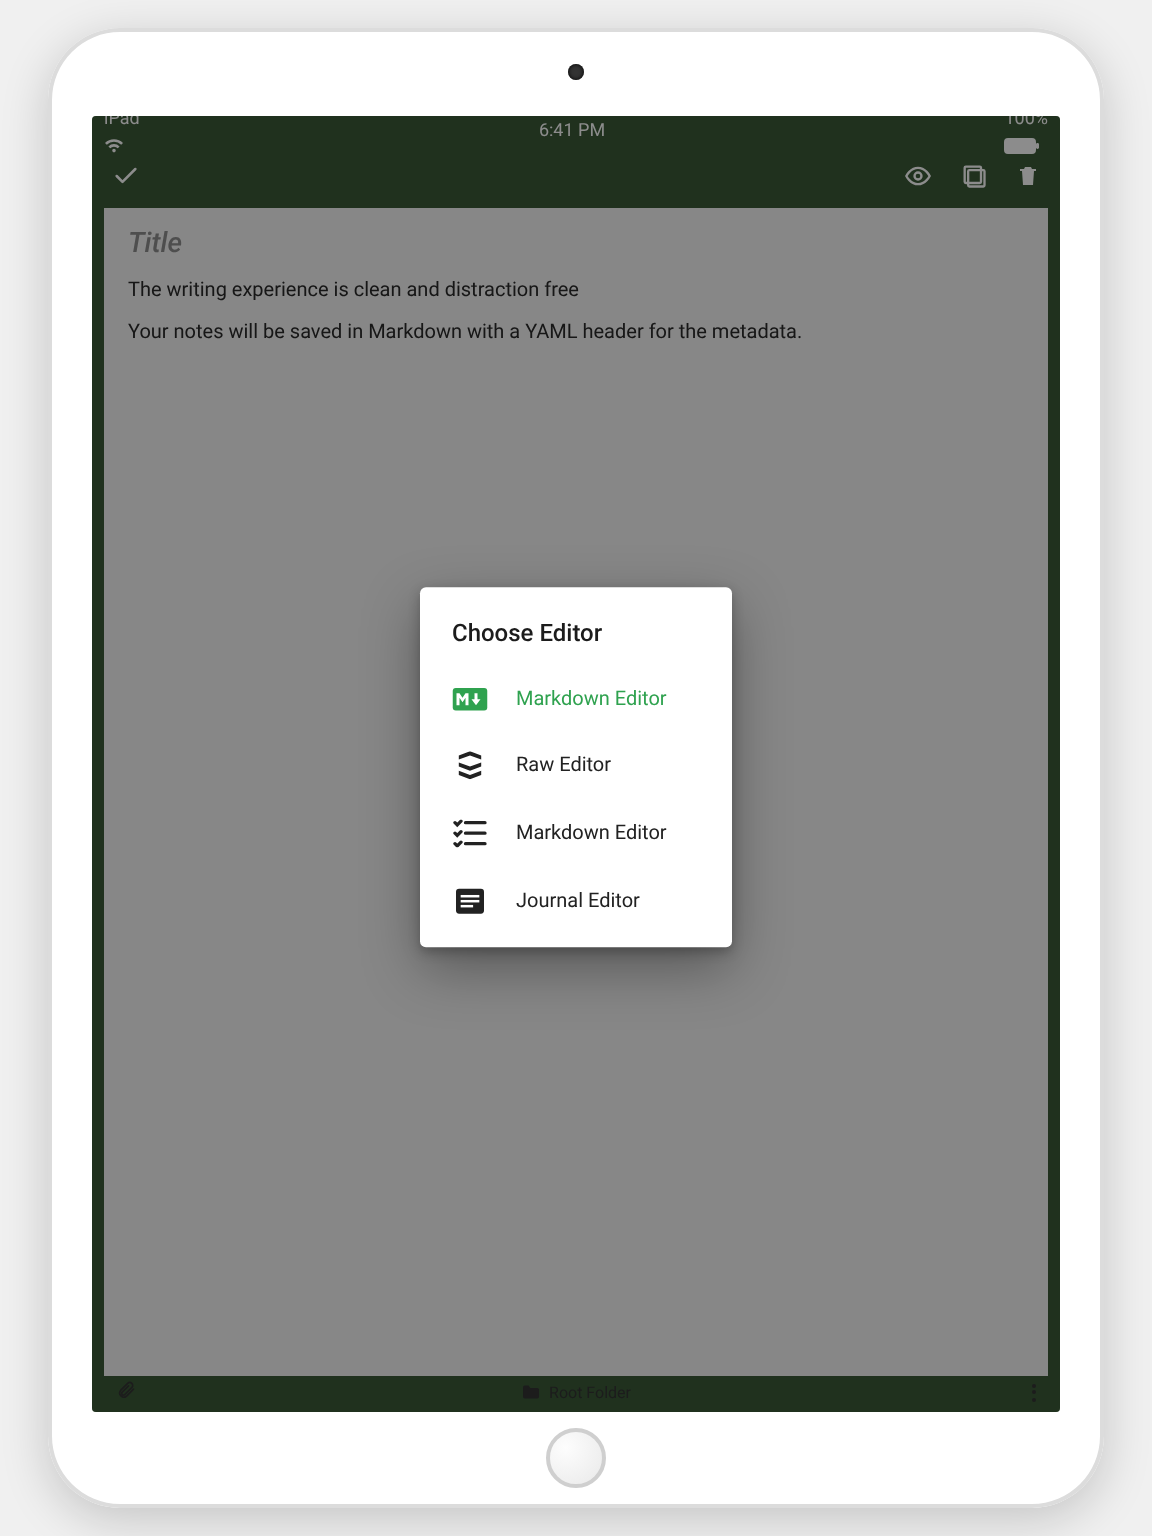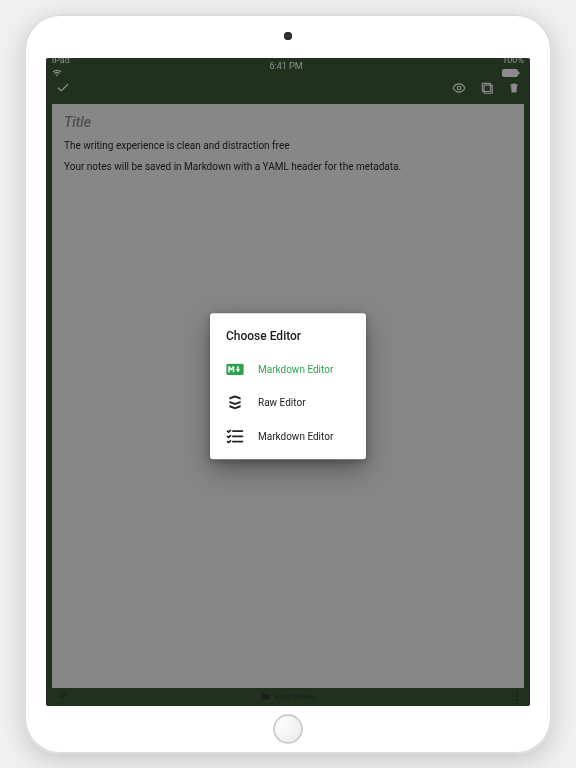--- a/index.html
+++ b/index.html
@@ -224,18 +224,27 @@
         <span>Raw Editor</span>
       </div>
 
       <div class="editor-row">
         <svg width="18" height="14" viewBox="0 0 24 18" fill="none" stroke="currentColor" stroke-width="2.2" stroke-linecap="round">
           <path d="M9 2h13M9 9h13M9 16h13M2 2l1.5 1.5L6 1M2 9l1.5 1.5L6 8M2 16l1.5 1.5L6 15"></path>
         </svg>
         <span>Markdown Editor</span>
       </div>
 
+      <div class="editor-row">
+        <svg width="18" height="14" viewBox="0 0 20 18" fill="currentColor">
+          <rect x="1" y="1" width="18" height="16" rx="2"></rect>
+          <rect x="4" y="5" width="12" height="1.6" fill="#fff"></rect>
+          <rect x="4" y="8.2" width="12" height="1.6" fill="#fff"></rect>
+          <rect x="4" y="11.4" width="8" height="1.6" fill="#fff"></rect>
+        </svg>
+        <span>Journal Editor</span>
+      </div>
     </div>
 
   </div>
 
   <div class="home-button"></div>
 </div>
 
 </body></html>

